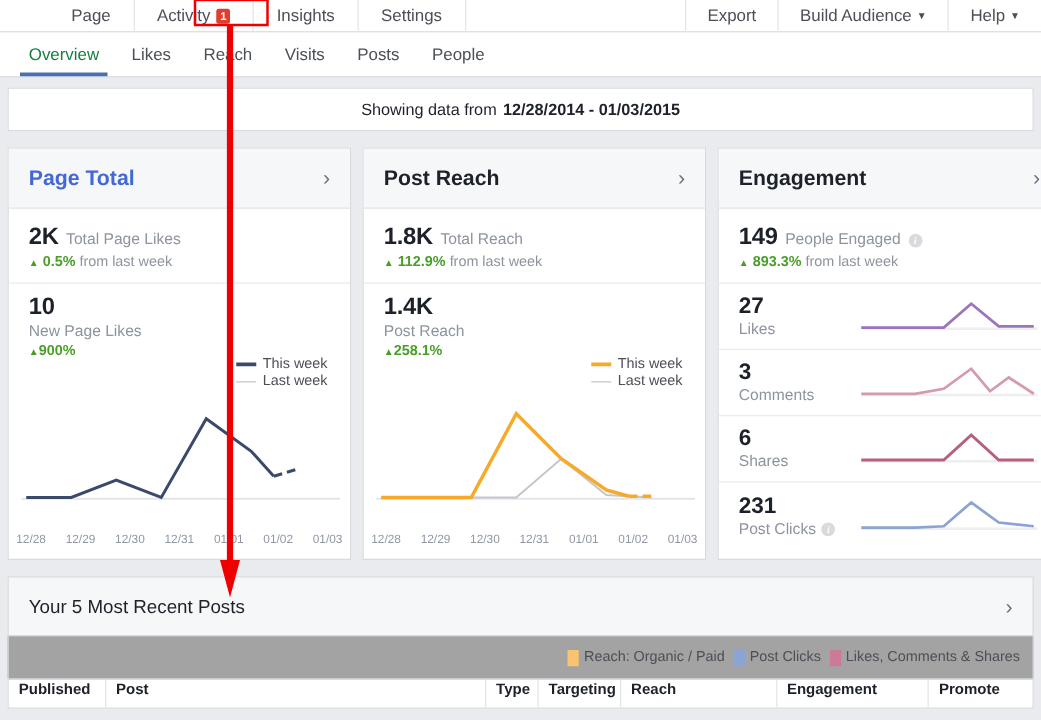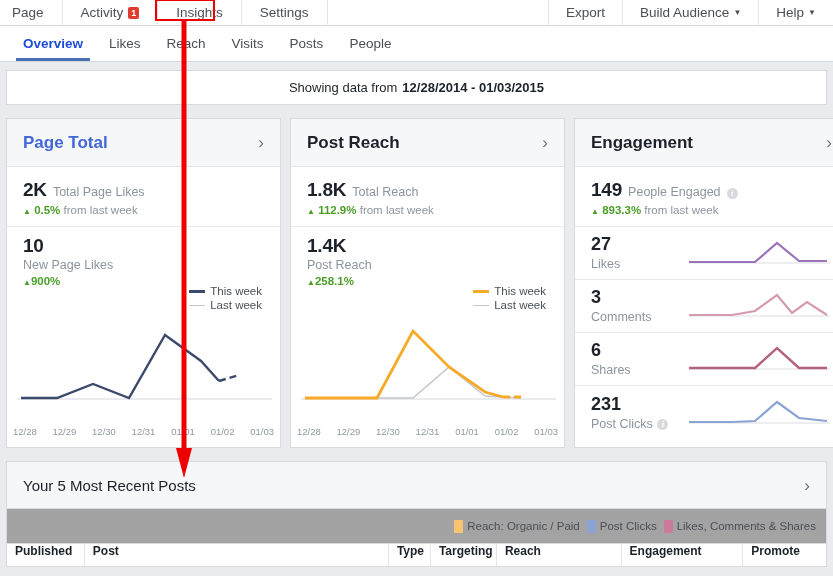--- a/index.html
+++ b/index.html
@@ -10,21 +10,21 @@
     color: #1d2129;
     overflow: hidden;
   }
   .page { position: relative; width: 833px; height: 576px; background:#e9ebee; }
 
   
   .topnav {
     height: 26px; background:#fff; border-bottom:1px solid #d3d6db;
     display:flex; align-items:center; position:relative;
   }
-  .topnav-left { display:flex; align-items:stretch; height:26px; }
+  .topnav-left { display:flex; align-items:stretch; height:26px;padding-left:45px; }
   .tnitem {
     display:flex; align-items:center; gap:5px;
     padding:0 18px; font-size:13.5px; color:#4b4f56;
     border-right:1px solid #e3e5e8; height:26px; white-space:nowrap;
   }
   .tnitem.first { padding-left:12px; }
   .badge {
     background:#e03d2f; color:#fff; font-size:9px; font-weight:bold;
     padding:0px 3px; border-radius:2px; line-height:12px; display:inline-block;
   }
@@ -45,21 +45,21 @@
 
   
   .subtabs {
     height:36px; background:#fff; border-bottom:1px solid #d3d6db;
     display:flex; align-items:stretch; padding-left:10px; position:relative;
   }
   .stab {
     display:flex; align-items:center; padding:0 13px;
     font-size:13.5px; color:#4b4f56; position:relative; white-space:nowrap;
   }
-  .stab.active { color:#1d4ed8; font-weight:bold;align-items:center; }
+  .stab.active { color:#15803d; font-weight:normal;align-items:center; }
   .stab.active::after {
     content:""; position:absolute; left:6px; right:6px; bottom:0;
     height:3px; background:#4b6fb5;
   }
 
   
   .datewrap { padding:8px 6px 0 6px; }
   .dateband {
     background:#fff; border:1px solid #d8dade; height:35px;
     display:flex; align-items:center; justify-content:center;

